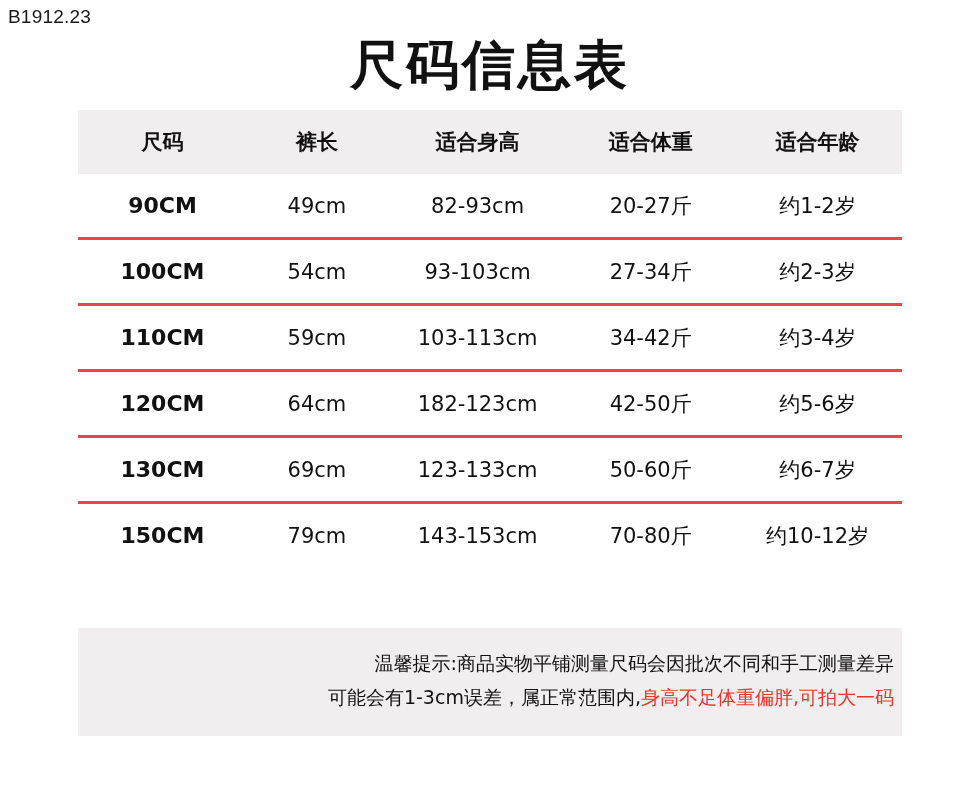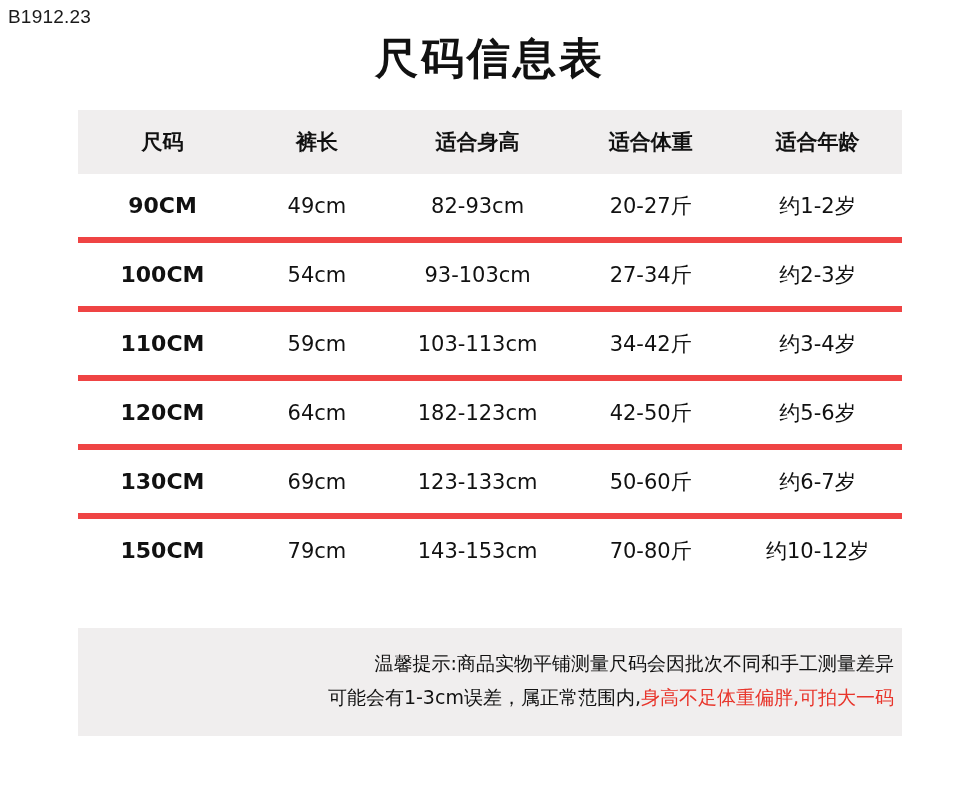--- a/index.html
+++ b/index.html
@@ -21,21 +21,21 @@
     top: 6px;
     left: 8px;
     font-size: 19px;
     color: #1a1a1a;
     letter-spacing: 0.2px;
     font-family: "Liberation Sans", sans-serif;
   }
 
   .doc-title {
     text-align: center;
-    font-size: 43px;
+    font-size: 53px;
     font-weight: bold;
     letter-spacing: 3px;
     color: #111111;
     margin-top: 30px;
     margin-bottom: 0;
     font-family: "DejaVu Sans", sans-serif;
   }
 
   .table-wrap {
     position: absolute;
@@ -63,21 +63,21 @@
 
   thead th {
     height: 62px;
     font-size: 21px;
     font-weight: bold;
     color: #111111;
     border: none;
   }
 
   tbody tr {
-    border-bottom: 6px solid #ef4444;
+    border-bottom: 3px solid #ef4444;
   }
 
   tbody tr:last-child {
     border-bottom: none;
   }
 
   tbody td {
     height: 61px;
     font-size: 21px;
     color: #111111;

